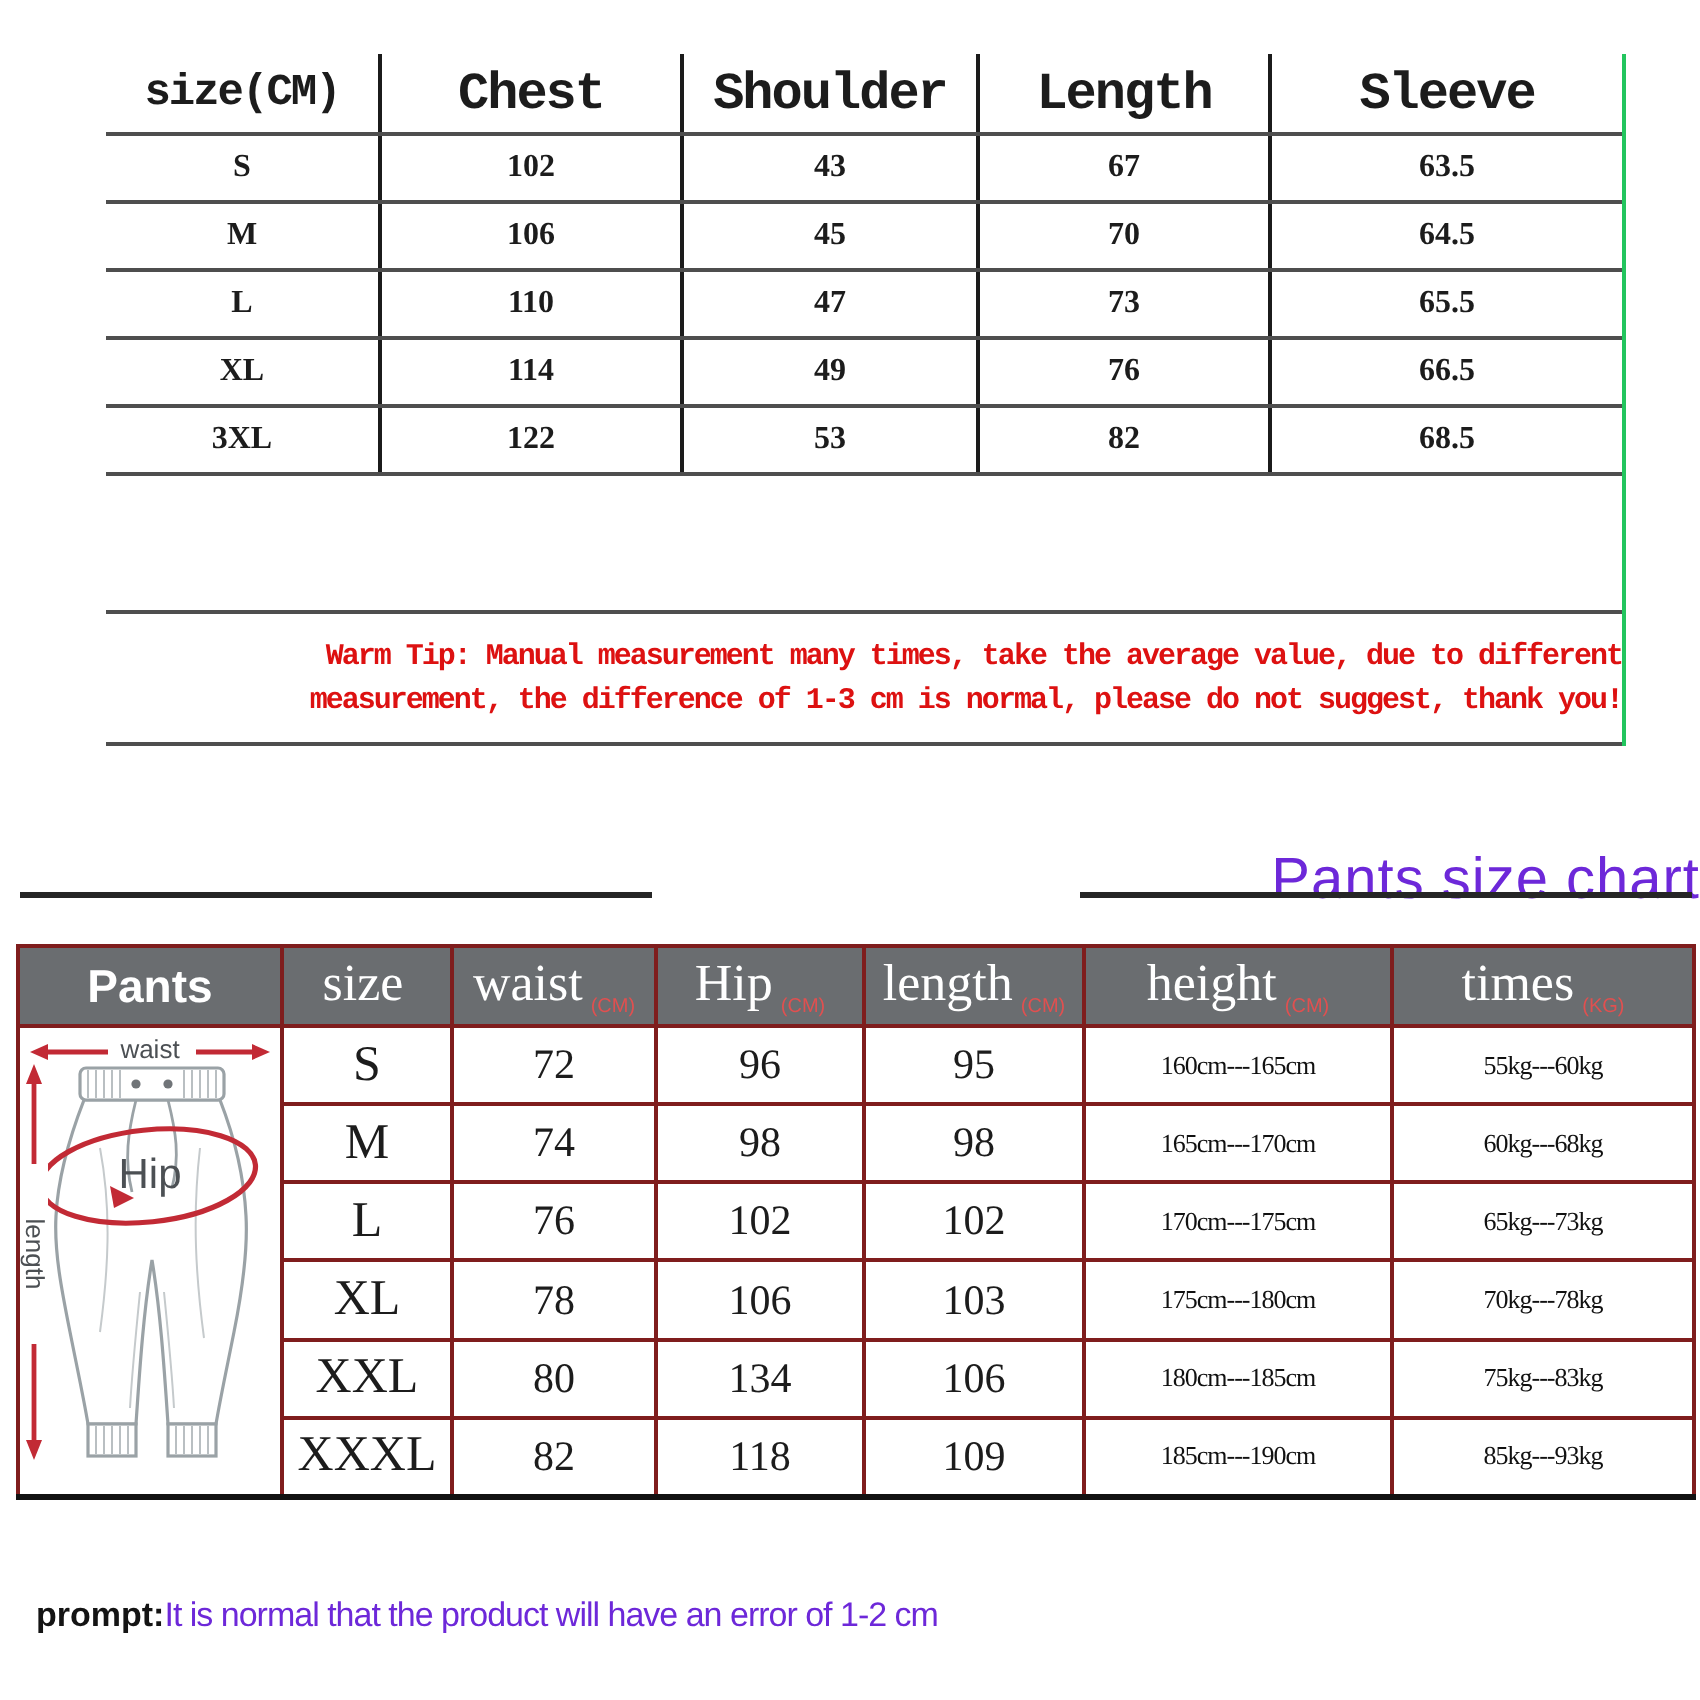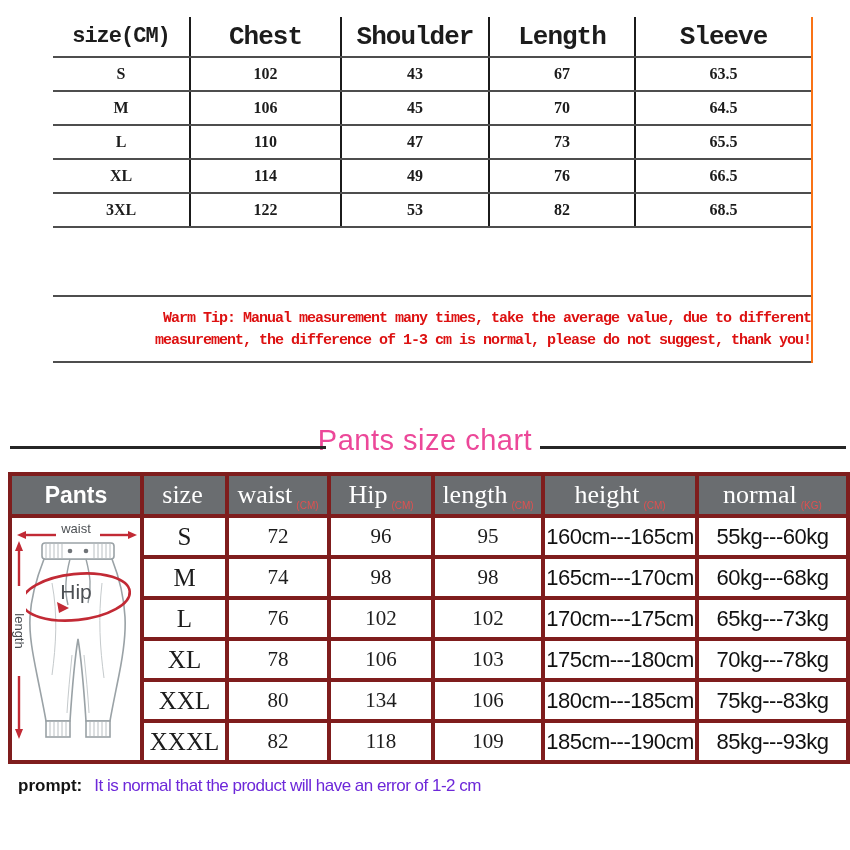--- a/index.html
+++ b/index.html
@@ -1,69 +1,69 @@
 <!DOCTYPE html>
 <html><head>
 <meta charset="utf-8">
 <style>
   html,body{margin:0;padding:0;background:#fff;}
   .page{position:relative;width:850px;height:850px;background:#ffffff;overflow:hidden;
         font-family:"Liberation Sans",sans-serif;}
 
   
-  .shirt-wrap{position:absolute;left:53px;top:17px;width:758px;border-right:2px solid #f97316;}
+  .shirt-wrap{position:absolute;left:53px;top:27px;width:758px;border-right:2px solid #22c55e;}
   table.shirt{width:758px;border-collapse:collapse;table-layout:fixed;}
   table.shirt th,table.shirt td{
     text-align:center;vertical-align:middle;
     border-bottom:2px solid #4e4e4e;padding:0;}
   table.shirt th{height:39px;font-family:"Liberation Mono",monospace;font-weight:bold;
     font-size:26px;color:#1c1c1c;letter-spacing:-1px;}
   table.shirt th.sizehead{font-size:22px;}
   table.shirt td{height:32px;font-family:"Liberation Serif",serif;font-weight:bold;
     font-size:16px;color:#1c1c1c;}
   table.shirt th + th, table.shirt td + td{border-left:2px solid #1b1b1b;}
   .gap-band{height:67px;border-bottom:2px solid #4e4e4e;}
   .tip-band{height:64px;border-bottom:2px solid #4e4e4e;display:flex;flex-direction:column;
     justify-content:center;text-align:center;gap:5px;align-items:flex-end;}
   .tip-line{font-family:"Liberation Mono",monospace;font-weight:bold;font-size:15px;
     color:#dd1111;letter-spacing:-1px;white-space:nowrap;}
 
   
-  .pants-title{position:absolute;top:424px;left:0;width:100%;text-align:center;
-    font-size:29px;color:#ec4899;letter-spacing:0.5px;}
+  .pants-title{position:absolute;top:424px;left:0;width:100%;text-align:right;
+    font-size:29px;color:#6d28d9;letter-spacing:0.5px;}
   .tline{position:absolute;top:446px;height:3px;background:#262626;}
   .tline.left{left:10px;width:316px;}
   .tline.right{left:540px;width:306px;}
 
   
   table.pants{position:absolute;left:8px;top:472px;width:838px;border-collapse:collapse;
     table-layout:fixed;border:2px solid #121212;border-bottom-width:3px;}
-  table.pants th,table.pants td{border:4px solid #7f1d1d;text-align:center;
+  table.pants th,table.pants td{border:2px solid #7f1d1d;text-align:center;
     vertical-align:middle;padding:0;}
   table.pants th{height:38px;background:#6a6d70;color:#ffffff;
     font-family:"Liberation Serif",serif;font-weight:normal;font-size:26px;}
   table.pants th.corner{font-family:"Liberation Sans",sans-serif;font-weight:bold;font-size:23px;}
   .punit{font-size:10px;color:#e05050;margin-left:4px;vertical-align:-6px;font-family:"Liberation Sans",sans-serif;}
   td.psize{font-family:"Liberation Serif",serif;font-size:25px;color:#1c1c1c;height:37px;}
   td.pnum{font-family:"Liberation Serif",serif;font-size:21px;color:#1c1c1c;}
-  td.prange{font-family:Liberation Sans, sans-serif;font-size:22px;color:#111;letter-spacing:-0.5px;}
+  td.prange{font-family:Liberation Serif, serif;font-size:13px;color:#111;letter-spacing:-0.5px;}
 
   
   td.illus-cell{position:relative;background:#fff;padding:0;}
   .illus-label{position:absolute;left:0;right:0;text-align:center;color:#4c5054;}
   .lbl-waist{top:3px;font-size:13px;}
   .lbl-hip{top:62px;font-size:21px;}
   .lbl-length{top:106px;left:-38px;right:auto;width:90px;transform:rotate(90deg);
     font-size:13px;background:#fff;line-height:14px;}
 
   
   .conv-row{position:absolute;left:18px;top:764px;display:flex;gap:30px;
     color:#c93a50;font-weight:bold;font-size:16px;letter-spacing:-0.3px;}
-  .prompt-row{position:absolute;left:18px;top:776px;font-size:17px;color:#141414;
-    display:flex;align-items:flex-end;gap:12px;}
+  .prompt-row{position:absolute;left:18px;top:798px;font-size:17px;color:#141414;
+    display:flex;align-items:flex-end;gap:0;}
   .prompt-label{font-weight:bold;font-family:"Liberation Sans",sans-serif;}
   .prompt-text{font-family:Liberation Sans, sans-serif;font-size:17px;color:#6d28d9;
     letter-spacing:-0.5px;}
 </style>
 </head>
 <body>
 
 <div class="page">
 
   <div class="shirt-wrap">
@@ -142,21 +142,21 @@
         <col style="width:151px">
       </colgroup>
     <tbody>
         <tr>
       <th class="corner">Pants</th>
       <th><span>size</span><span class="punit"></span></th>
       <th><span>waist</span><span class="punit">(CM)</span></th>
       <th><span>Hip</span><span class="punit">(CM)</span></th>
       <th><span>length</span><span class="punit">(CM)</span></th>
       <th><span>height</span><span class="punit">(CM)</span></th>
-      <th><span>normal</span><span class="punit">(KG)</span></th>
+      <th><span>times</span><span class="punit">(KG)</span></th>
     </tr>
     <tr>
       <td class="illus-cell" rowspan="6">
         <svg viewBox="0 0 130 228" width="130" height="228" xmlns="http://www.w3.org/2000/svg">
 
           <path d="M32,36 C25,54 19,74 18,94 C17,112 21,132 25,152 C29,172 32,186 34,198 L58,198 C60,168 62,140 66,116 C70,140 72,168 74,198 L98,198 C100,186 103,172 107,152 C111,132 114,112 113,94 C112,74 107,54 100,36 Z" fill="#ffffff" stroke="#9aa2a6" stroke-width="1.6"></path>
 
           <path d="M40,60 C46,92 44,122 40,152" fill="none" stroke="#c5cacc" stroke-width="1"></path>
           <path d="M90,60 C86,95 88,125 92,155" fill="none" stroke="#c5cacc" stroke-width="1"></path>
           <path d="M60,132 C58,152 56,172 55,190" fill="none" stroke="#c5cacc" stroke-width="1"></path>

